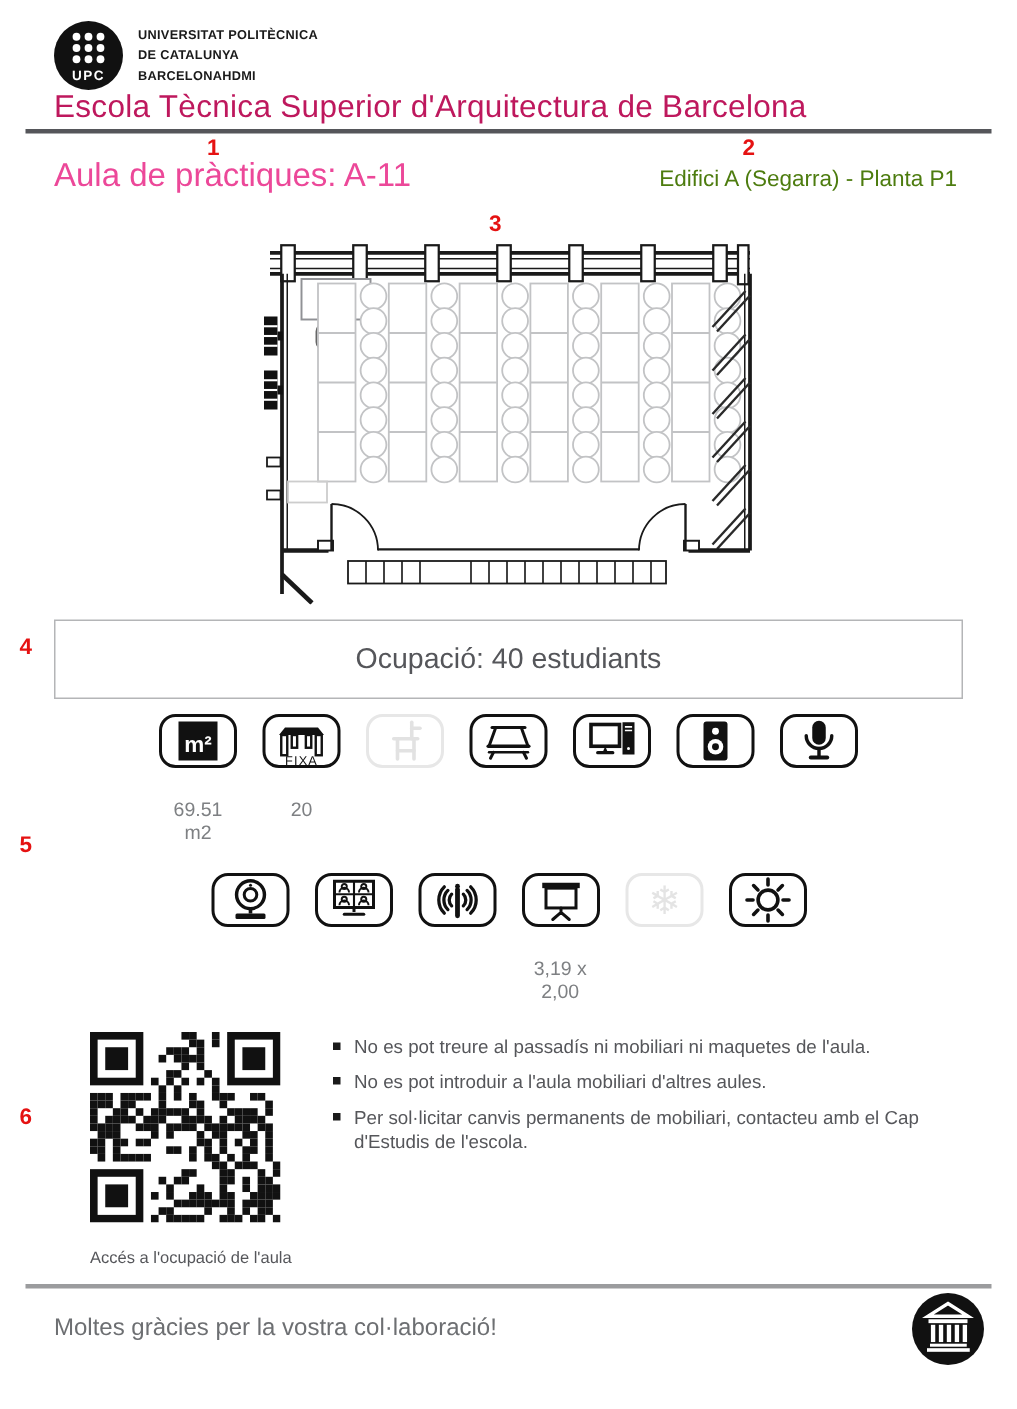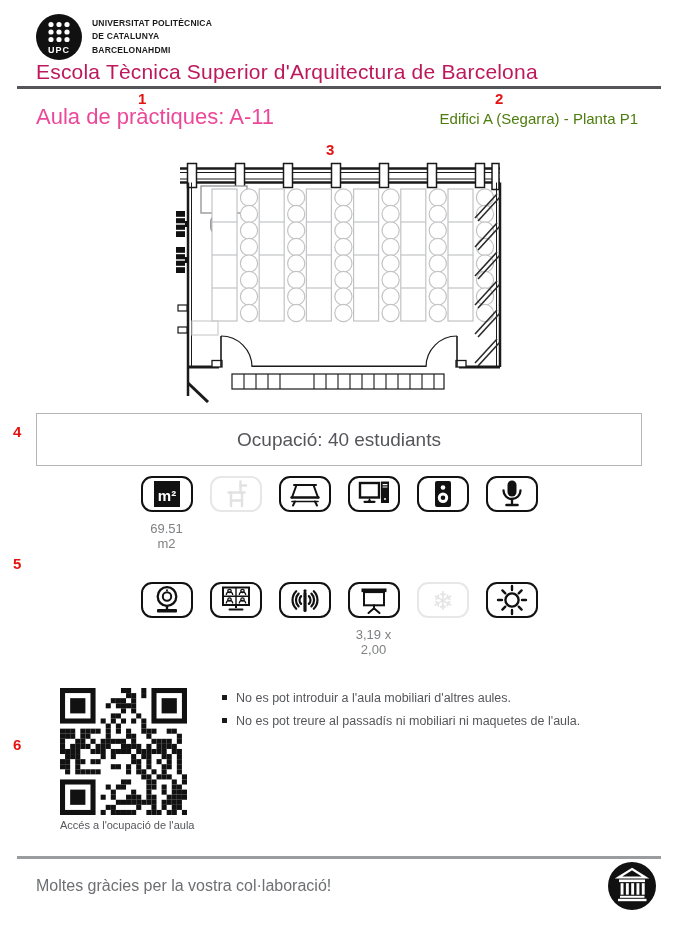--- a/index.html
+++ b/index.html
@@ -30,25 +30,25 @@
   .occupancy { position:absolute; top:413px; left:36px; right:36px; height:53px; border:1px solid #b4b5b7;
                display:flex; align-items:center; justify-content:center; font-size:19px; color:#55565a; }
 
   
   .icon-row { position:absolute; left:0; right:0; display:flex; justify-content:center; gap:17px; align-items:flex-start; }
   .row1 { top:476px; } .row2 { top:582px; }
   .feat { display:flex; flex-direction:column; align-items:center; width:52px; }
   .icon-box { width:52px; height:36px; border:2.5px solid #111; border-radius:11px; background:#fff;
               display:flex; align-items:center; justify-content:center; flex:0 0 auto; }
   .feat.disabled .icon-box { border-color:#e7e7e7; }
-  .feat-label { margin-top:9px; width:48px; text-align:center; font-size:13px; line-height:1.18; color:#7e8083; }
+  .feat-label { margin-top:20px; width:48px; text-align:center; font-size:13px; line-height:1.18; color:#7e8083; }
 
   
   .qr-block { position:absolute; top:688px; left:60px; width:150px; }
-  .qr-caption { font-size:11px; color:#55565a; }
+  .qr-caption { margin-top:13px; font-size:11px; color:#55565a; }
   .bullets { position:absolute; top:690px; left:222px; width:436px; list-style:none; }
   .bullets li { display:flex; gap:9px; margin-bottom:7px; font-size:12.5px; line-height:1.3; color:#55565a; }
   .bullet-sq { flex:0 0 auto; width:5px; height:5px; background:#1a1a1a; margin-top:5px; }
 
   
   .rule-bottom { position:absolute; top:856px; left:17px; right:17px; height:3px; background:#9b9c9e; }
   .thanks { position:absolute; top:877px; left:36px; font-size:16px; color:#6d6f72; }
   .seal { position:absolute; top:862px; left:608px; width:48px; height:48px; }
 </style>
 </head>
@@ -246,20 +246,35 @@
 
   <div class="icon-row row1">
     <div class="feat">
       <div class="icon-box">
         <svg width="36" height="36" viewBox="0 0 36 36">
           <rect x="5" y="5" width="26" height="26" fill="#111"></rect>
           <text x="18" y="25" text-anchor="middle" font-size="15" font-weight="bold" fill="#fff">m²</text>
         </svg>
       </div>
       <div class="feat-label">69.51 m2</div>
+    </div>
+    <div class="feat">
+      <div class="icon-box">
+        <svg width="36" height="36" viewBox="0 0 36 36">
+          <polygon points="7,9 29,9 33,14 3,14" fill="#111"></polygon>
+          <g stroke="#111" stroke-width="1.6" fill="#fff">
+            <rect x="4.5" y="14" width="4" height="13.5"></rect>
+            <rect x="27.5" y="14" width="4" height="13.5"></rect>
+            <rect x="11.5" y="14" width="3.6" height="8.5"></rect>
+            <rect x="20.9" y="14" width="3.6" height="8.5"></rect>
+          </g>
+          <text x="18" y="34" text-anchor="middle" font-size="8.5" letter-spacing=".8" fill="#111">FIXA</text>
+        </svg>
+      </div>
+      <div class="feat-label">20</div>
     </div>
     <div class="feat disabled">
       <div class="icon-box">
         <svg width="36" height="36" viewBox="0 0 36 36" stroke="#e2e2e2" fill="none" stroke-width="2.4" stroke-linecap="round">
           <path d="M22.5 5.5 V16.5"></path>
             <path d="M10.5 16.5 H26.5"></path>
           <path d="M13 16.5 V30"></path>
             <path d="M24 16.5 V30"></path>
           <path d="M13 24.5 H24"></path>
             <path d="M22.5 9.5 H28"></path>
@@ -634,25 +649,29 @@
         <rect x="105" y="120" width="5" height="5" fill="#111"></rect>
         <rect x="110" y="120" width="5" height="5" fill="#111"></rect>
         <rect x="120" y="120" width="5" height="5" fill="#111"></rect>
       </svg>
     <div class="qr-caption">Accés a l'ocupació de l'aula</div>
   </div>
 
   <ul class="bullets">
     <li>
         <span class="bullet-sq"></span>
+        <span>No es pot treure al passadís ni mobiliari ni maquetes de l'aula.</span>
+      </li>
+    <li>
+        <span class="bullet-sq"></span>
         <span>No es pot introduir a l'aula mobiliari d'altres aules.</span>
       </li>
     <li>
         <span class="bullet-sq"></span>
-        <span>No es pot treure al passadís ni mobiliari ni maquetes de l'aula.</span>
+        <span>Per sol·licitar canvis permanents de mobiliari, contacteu amb el Cap d'Estudis de l'escola.</span>
       </li>
   </ul>
 
   <div class="rule-bottom"></div>
   <div class="thanks">Moltes gràcies per la vostra col·laboració!</div>
   <svg class="seal" viewBox="0 0 48 48">
     <circle cx="24" cy="24" r="24" fill="#111"></circle>
     <polygon points="24,7 37.5,15.5 10.5,15.5" fill="none" stroke="#fff" stroke-width="2.2"></polygon>
     <rect x="11" y="17.5" width="26" height="2.6" fill="#fff"></rect>
     <rect x="12.6" y="21.2" width="2.9" height="11.5" fill="#fff"></rect>

